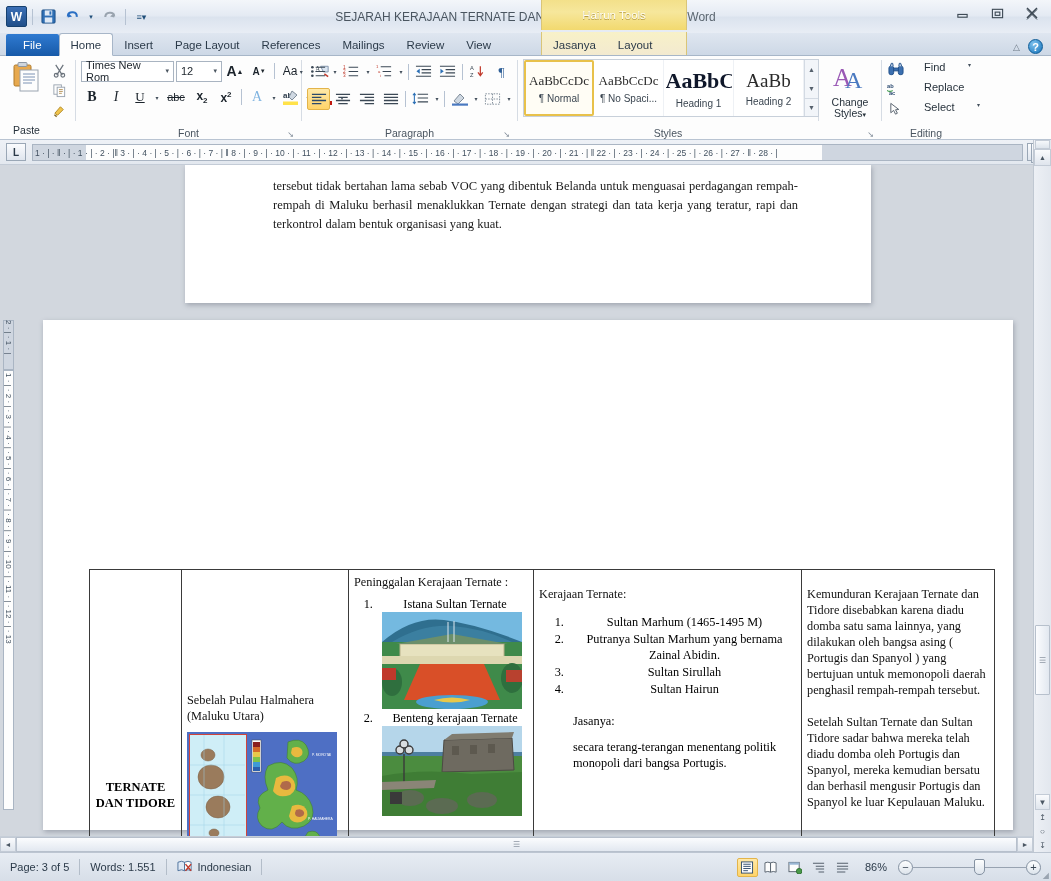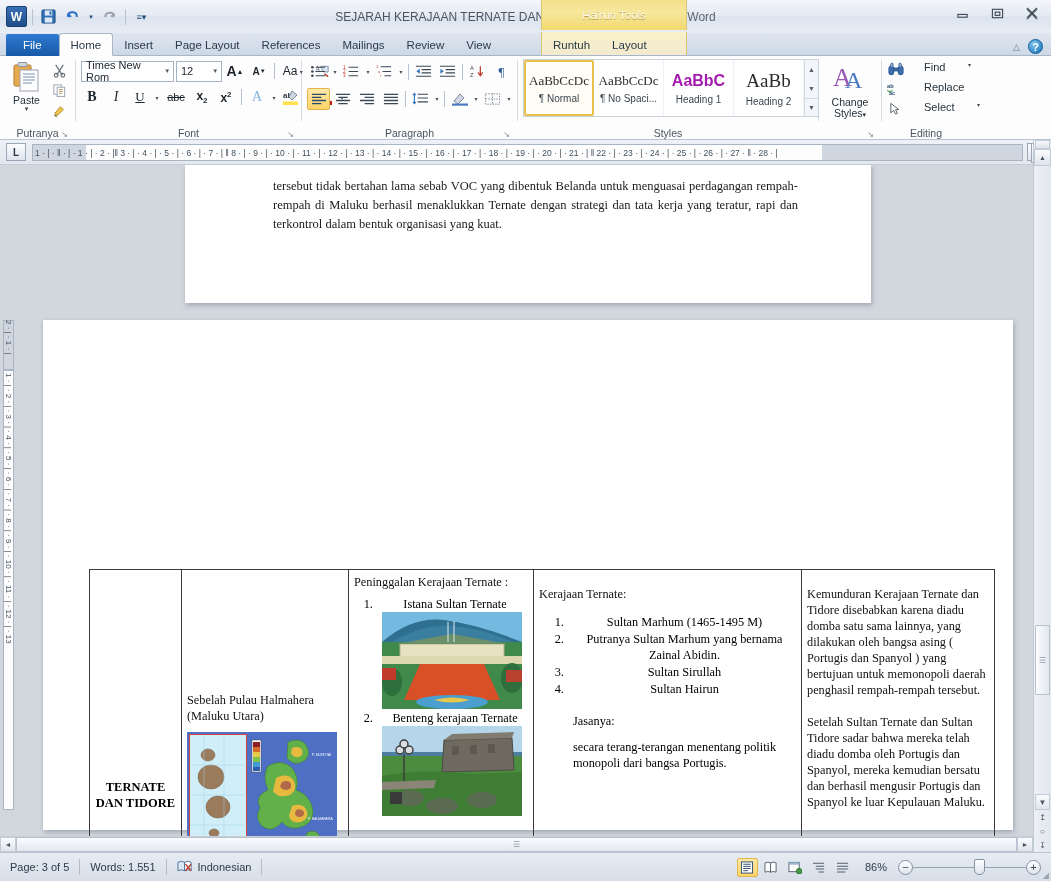--- a/index.html
+++ b/index.html
@@ -100,21 +100,21 @@
   .grp-label {
     height:15px; font-size:10.5px; color:#4a5560; text-align:center;
     display:flex;align-items:center;justify-content:center; position:relative;
   }
   .grp-div { width:1px; background:#d6dce4; margin:4px 0 18px 0; }
   .dlg-launch { position:absolute; right:2px; bottom:1px; font-size:8px; color:#7b8794; }
 
   
   .clipboard { width:75px; }
   .paste-btn {
-    width:44px; display:flex;flex-direction:column;align-items:center; padding-top:2px;
+    width:44px; display:flex;flex-direction:column;align-items:center; padding-top:2px;gap:30px;
   }
   .paste-ico { width:30px;height:32px; position:relative; }
   .paste-lbl { font-size:10.5px; color:#27323c; margin-top:1px;}
   .paste-arrow { font-size:7px; color:#3b4855; line-height:6px;}
   .clip-small { display:flex;flex-direction:column; gap:1px; padding-top:2px; }
   .clip-small div { width:22px;height:19px; display:flex;align-items:center;justify-content:center; font-size:12px;}
 
   
   .font-grp { width:225px; }
   .font-row { display:flex; align-items:center; gap:2px; height:24px; }
@@ -384,21 +384,21 @@
       </div>
     <div class="tab">
         <span>Review</span>
       </div>
     <div class="tab">
         <span>View</span>
       </div>
 
     <div class="ctx-group-tabs">
       <div class="tab ctx">
-          <span>Runtuh</span>
+          <span>Jasanya</span>
         </div>
       <div class="tab ctx">
           <span>Layout</span>
         </div>
     </div>
 
     <div class="help-area">
       <span style="font-size:9px;color:#6e7a87;">△</span>
       <span class="help-q">?</span>
     </div>
@@ -674,21 +674,21 @@
         <div class="style-gallery">
           <div class="style-item sel">
             <div class="style-sample" style="font-family:'Liberation Serif',serif;">AaBbCcDc</div>
             <div class="style-name">¶ Normal</div>
           </div>
           <div class="style-item">
             <div class="style-sample" style="font-family:'Liberation Serif',serif;">AaBbCcDc</div>
             <div class="style-name">¶ No Spaci...</div>
           </div>
           <div class="style-item">
-            <div class="style-sample" style="font-family:Liberation Sans, sans-serif;color:#a21caf;font-weight:bold;font-size:16px;">AaBbC</div>
+            <div class="style-sample" style="font-family:Liberation Serif, serif;color:#0f172a;font-weight:bold;font-size:22px;">AaBbC</div>
             <div class="style-name">Heading 1</div>
           </div>
           <div class="style-item">
             <div class="style-sample" style="font-family:'Liberation Serif',serif;font-size:19px;">AaBb</div>
             <div class="style-name">Heading 2</div>
           </div>
           <div class="style-scroll">
             <div>▲</div>
             <div>▼</div>
             <div style="border-top:1px solid #d3dae3;">▼</div>

